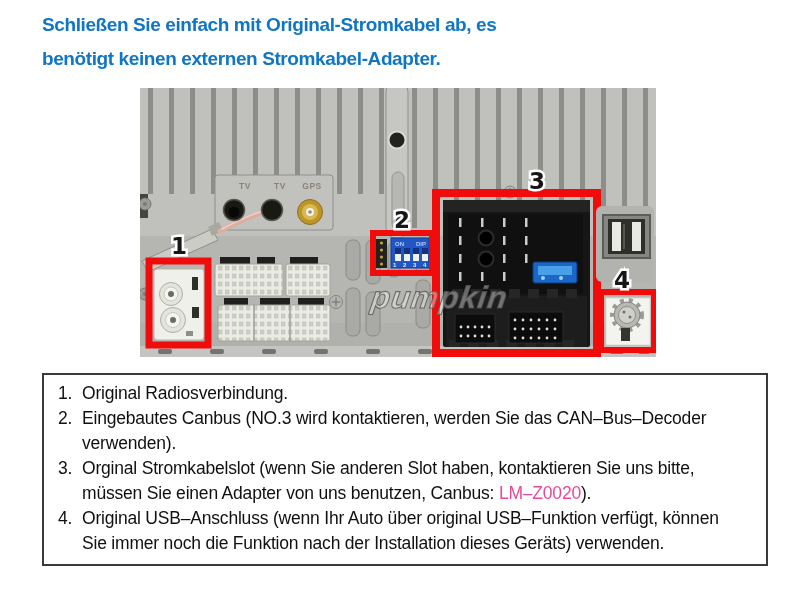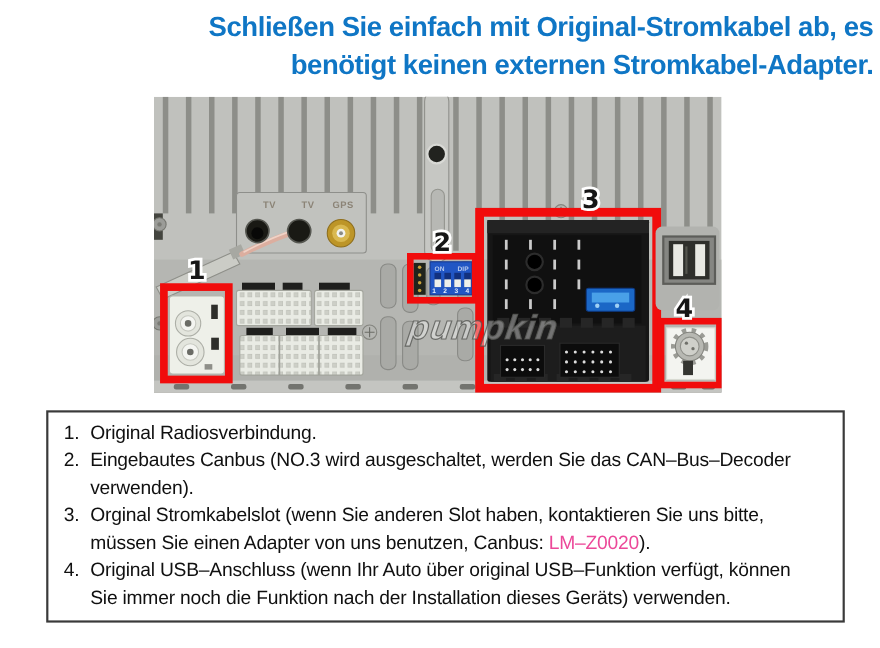--- a/index.html
+++ b/index.html
@@ -1,20 +1,20 @@
 <!DOCTYPE html>
 <html><head>
 <meta charset="utf-8">
 <style>
   html,body{margin:0;padding:0;}
   body{width:800px;height:589px;background:#ffffff;position:relative;overflow:hidden;
        font-family:"Liberation Sans",sans-serif;}
   .headline{position:absolute;left:42px;top:8px;width:752px;
-            font-size:25px;line-height:34px;font-weight:700;letter-spacing:-0.4px;
-            color:#0f76c5;white-space:pre-line;text-align:right;}
+            font-size:19px;line-height:34px;font-weight:700;letter-spacing:-0.4px;
+            color:#0f76c5;white-space:pre-line;}
   .photo{position:absolute;left:140px;top:88px;width:516px;height:269px;text-align:center;}
   .photo svg{display:block;}
   .notes{position:absolute;left:42px;top:373px;width:726px;box-sizing:border-box;
          background:#ffffff;border:2px solid #3a3a3a;padding:6px 10px 8px 14px;
          font-size:17.5px;line-height:25px;letter-spacing:-0.2px;color:#101010;}
   .note{display:flex;}
   .note .num{flex:0 0 24px;}
   .note .txt{white-space:pre-line;}
   .model{color:#ec4899;}
   
@@ -313,21 +313,21 @@
     </svg>
   </div>
 
   <div class="notes">
     <div class="note">
       <span class="num">1.</span>
       <span class="txt">Original Radiosverbindung.</span>
     </div>
     <div class="note">
       <span class="num">2.</span>
-      <span class="txt">Eingebautes Canbus (NO.3 wird ausgeschaltet, werden Sie das CAN–Bus–Decoder
+      <span class="txt">Eingebautes Canbus (NO.3 wird kontaktieren, werden Sie das CAN–Bus–Decoder
 verwenden).</span>
     </div>
     <div class="note">
       <span class="num">3.</span>
       <span class="txt"><span>Orginal Stromkabelslot (wenn Sie anderen Slot haben, kontaktieren Sie uns bitte,
 müssen Sie einen Adapter von uns benutzen, Canbus: </span><span class="model">LM–Z0020</span><span>).</span></span>
     </div>
     <div class="note">
       <span class="num">4.</span>
       <span class="txt">Original USB–Anschluss (wenn Ihr Auto über original USB–Funktion verfügt, können

